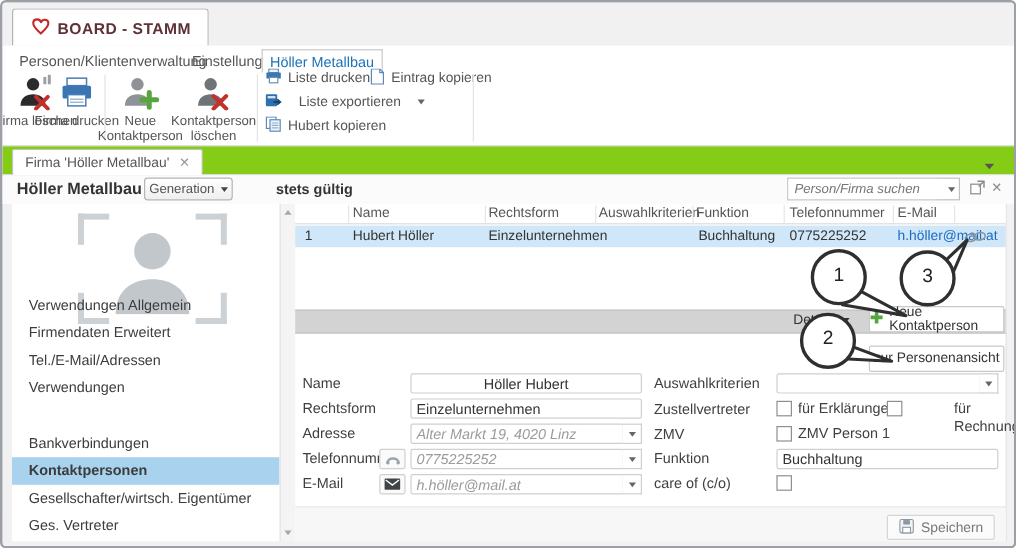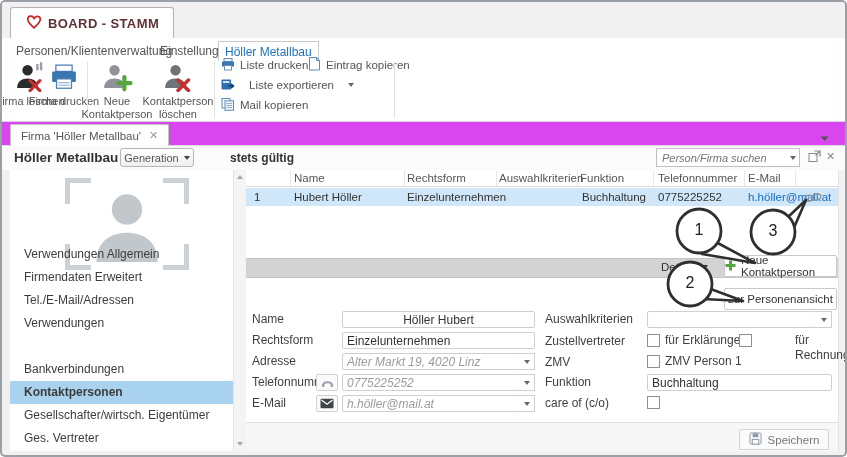--- a/index.html
+++ b/index.html
@@ -22,21 +22,21 @@
   .rtab { position:absolute; top:3px; height:20px; line-height:20px; font-size:12px; color:#555; padding:0 6px; cursor:default; }
   .rtab.active { border:1px solid #c8c8c8; border-bottom:1px solid #fff; background:#fff; color:#1f72b8; }
   .bigbtn { position:absolute; top:22px; width:90px; text-align:center; }
   .bigbtn .ic { height:32px; display:flex; align-items:flex-end; justify-content:center; }
   .bigbtn .cap { font-size:11px; line-height:1.15; color:#555; margin-top:3px; }
   .vsep { position:absolute; top:24px; height:56px; width:1px; background:#e3e3e3; }
   .listbtn { position:absolute; display:flex; align-items:center; gap:5px; font-size:11.5px; color:#555; height:16px; }
   .dd-arr { width:0; height:0; border-left:3.5px solid transparent; border-right:3.5px solid transparent; border-top:4px solid #666; display:inline-block; }
 
   
-  #docRow { position:absolute; left:0; top:120px; width:100%; height:24px; background:#d946ef; border-bottom:1px solid #dcdcdc; }
+  #docRow { position:absolute; left:0; top:120px; width:100%; height:24px; background:#84cc16; border-bottom:1px solid #dcdcdc; }
   #docTab { position:absolute; left:8px; top:2px; height:22px; background:#fff; border:1px solid #c4c4c4;
             border-bottom:none; border-radius:2px 2px 0 0; display:flex; align-items:center; gap:8px; padding:0 10px;
             font-size:11.5px; color:#555; }
   #docTab .x { color:#999; font-size:11px; }
 
   
   #hdr { position:absolute; left:0; top:144px; width:100%; height:24px; background:#fbfbfb; }
   #pageTitle { position:absolute; left:12px; top:4px; font-size:13.5px; font-weight:bold; color:#333; }
   #genBtn { position:absolute; left:118px; top:2px; width:74px; height:19px; border:1px solid #b5b5b5; border-radius:3px;
             background:linear-gradient(#fff,#efefef); display:flex; align-items:center; justify-content:center; gap:5px;
@@ -195,21 +195,21 @@
     <div class="listbtn" style="left:219px; top:59px;">
       <span>
         <svg width="14" height="13" viewBox="0 0 14 13">
           <rect x="1" y="0.5" width="8" height="9.5" fill="#fff" stroke="#5b8ab8"></rect>
           <rect x="4" y="2.8" width="8.5" height="9.5" fill="#eef4fa" stroke="#5b8ab8"></rect>
           <line x1="5.5" y1="5.5" x2="11" y2="5.5" stroke="#8fb0cf"></line>
             <line x1="5.5" y1="7.5" x2="11" y2="7.5" stroke="#8fb0cf"></line>
             <line x1="5.5" y1="9.5" x2="11" y2="9.5" stroke="#8fb0cf"></line>
         </svg>
       </span>
-      <span>Mail kopieren</span>
+      <span>Hubert kopieren</span>
     </div>
 
     <div class="listbtn" style="left:306px; top:19px;text-align:right;">
       <span>
         <svg width="13" height="14" viewBox="0 0 13 14">
           <path d="M1.5 0.5 L8.5 0.5 L11.5 3.5 L11.5 13 L1.5 13 Z" fill="#fff" stroke="#5b8ab8"></path>
           <path d="M8.5 0.5 L8.5 3.5 L11.5 3.5" fill="none" stroke="#5b8ab8"></path>
         </svg>
       </span>
       <span>Eintrag kopieren</span>

